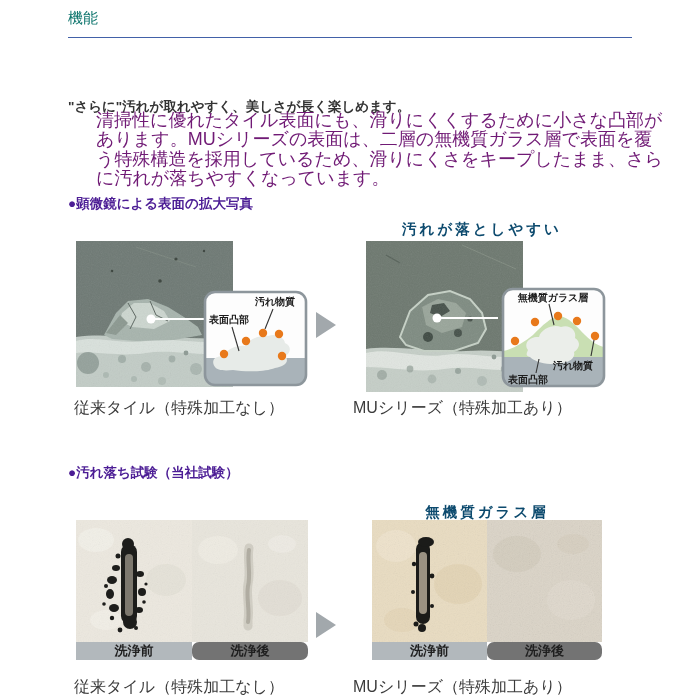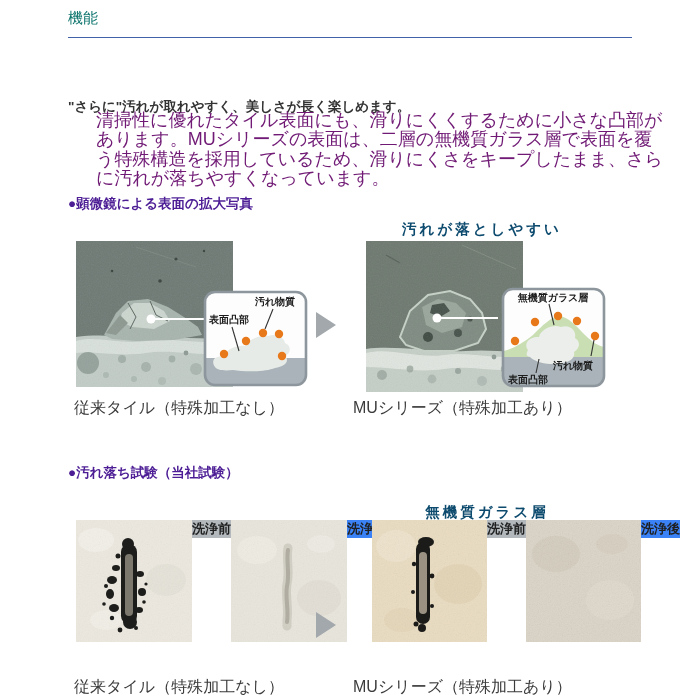--- a/index.html
+++ b/index.html
@@ -8,25 +8,25 @@
   .abs{position:absolute;}
   .page-title{left:68px;top:9px;font-size:15px;font-weight:500;color:#0f766e;}
   .title-rule{left:68px;top:37px;width:564px;height:0;border-top:1px solid #4261a8;}
   .intro{left:68px;top:56px;font-size:13.5px;font-weight:bold;line-height:20.5px;color:#333;white-space:pre-line;}
   .desc{left:68px;top:111px;width:568px;font-size:18px;line-height:19.3px;color:#701a75;margin-left:28px;}
   .sec-heading{font-size:13.5px;font-weight:bold;color:#4c1d95;}
   .caption{font-size:16px;color:#3b3b3b;}
   .cmp-title{font-size:14.5px;font-weight:bold;color:#0c4a6e;letter-spacing:3px;text-align:center;}
   .arrow{width:0;height:0;border-top:13px solid transparent;border-bottom:13px solid transparent;border-left:20px solid #a2a8ac;}
   .tiles{display:flex;}
-  .tile-half{display:flex;flex-direction:row;font-family:Liberation Mono, monospace;}
+  .tile-half{display:flex;flex-direction:column;font-family:Liberation Mono, monospace;}
   .bar{height:18px;display:flex;align-items:center;justify-content:center;
        font-size:13px;font-weight:bold;color:#1f1f1f;}
   .bar-gray{background:#b2b8bc;}
-  .bar-yellow{background:#3b82f6;}
+  .bar-yellow{background:#737373;border-radius:7px;}
   svg{display:block;}
   svg text{font-family:"Liberation Sans","DejaVu Sans",sans-serif;}
   .ins-label{font-size:10px;font-weight:600;fill:#1c1c1c;}
 </style>
 </head>
 <body>
 
 <svg width="0" height="0" style="position:absolute" aria-hidden="true">
   <filter id="grain" x="0" y="0" width="100%" height="100%">
     <feTurbulence type="fractalNoise" baseFrequency="0.9" numOctaves="2" seed="7"></feTurbulence>

